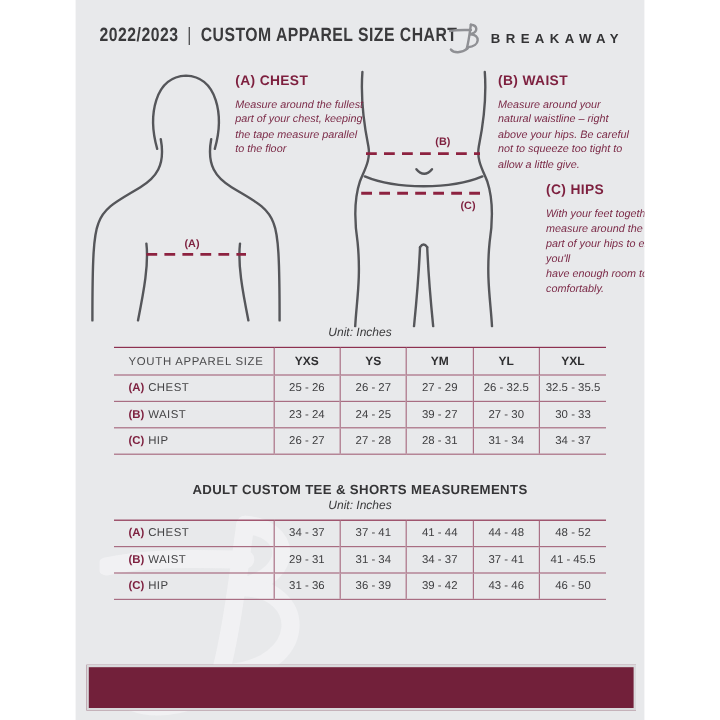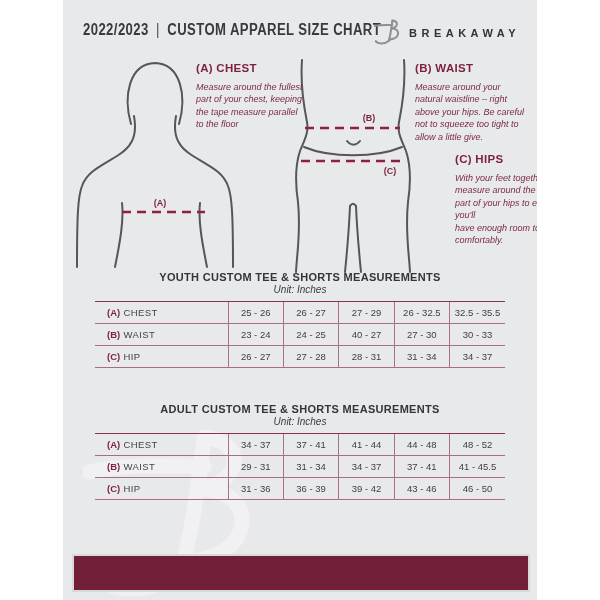--- a/index.html
+++ b/index.html
@@ -123,45 +123,52 @@
     <h3>(B) WAIST</h3>
     <p>Measure around your natural waistline – right above your hips. Be careful not to squeeze too tight to allow a little give.</p>
   </div>
   <div class="guide" style="left:352px;top:153px;width:112px;margin-left:40px;">
     <h3>(C) HIPS</h3>
     <p>With your feet together, measure around the fullest part of your hips to ensure you'll
 have enough room to move comfortably.</p>
   </div>
 
   <div class="tbl-block" style="top:271px;">
-    <p class="tbl-title">YOUTH CUSTOM TEE &amp; SHORTS MEASUREMENTS</p>
     <p class="tbl-unit">Unit: Inches</p>
     <table>
       <colgroup>
           <col class="c-label">
           <col class="c-size">
           <col class="c-size">
           <col class="c-size">
           <col class="c-size">
           <col class="c-size">
         </colgroup>
       <tbody>
+        <tr class="hrow">
+          <td class="lab">YOUTH APPAREL SIZE</td>
+          <td class="sz">YXS</td>
+          <td class="sz">YS</td>
+          <td class="sz">YM</td>
+          <td class="sz">YL</td>
+          <td class="sz">YXL</td>
+        </tr>
         <tr class="drow">
           <td class="lab"><span class="key">(A)</span> <span class="nm">CHEST</span></td>
           <td>25 - 26</td>
           <td>26 - 27</td>
           <td>27 - 29</td>
           <td>26 - 32.5</td>
           <td>32.5 - 35.5</td>
         </tr>
         <tr class="drow">
           <td class="lab"><span class="key">(B)</span> <span class="nm">WAIST</span></td>
           <td>23 - 24</td>
           <td>24 - 25</td>
-          <td>40 - 27</td>
+          <td>39 - 27</td>
           <td>27 - 30</td>
           <td>30 - 33</td>
         </tr>
         <tr class="drow">
           <td class="lab"><span class="key">(C)</span> <span class="nm">HIP</span></td>
           <td>26 - 27</td>
           <td>27 - 28</td>
           <td>28 - 31</td>
           <td>31 - 34</td>
           <td>34 - 37</td>

